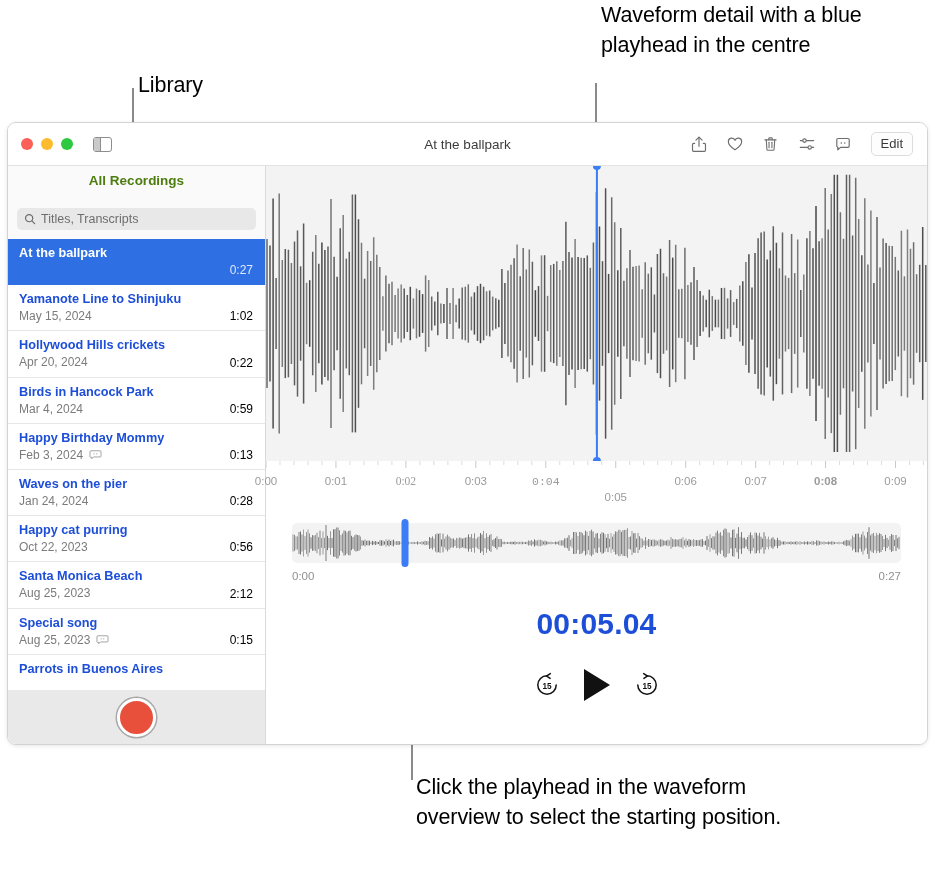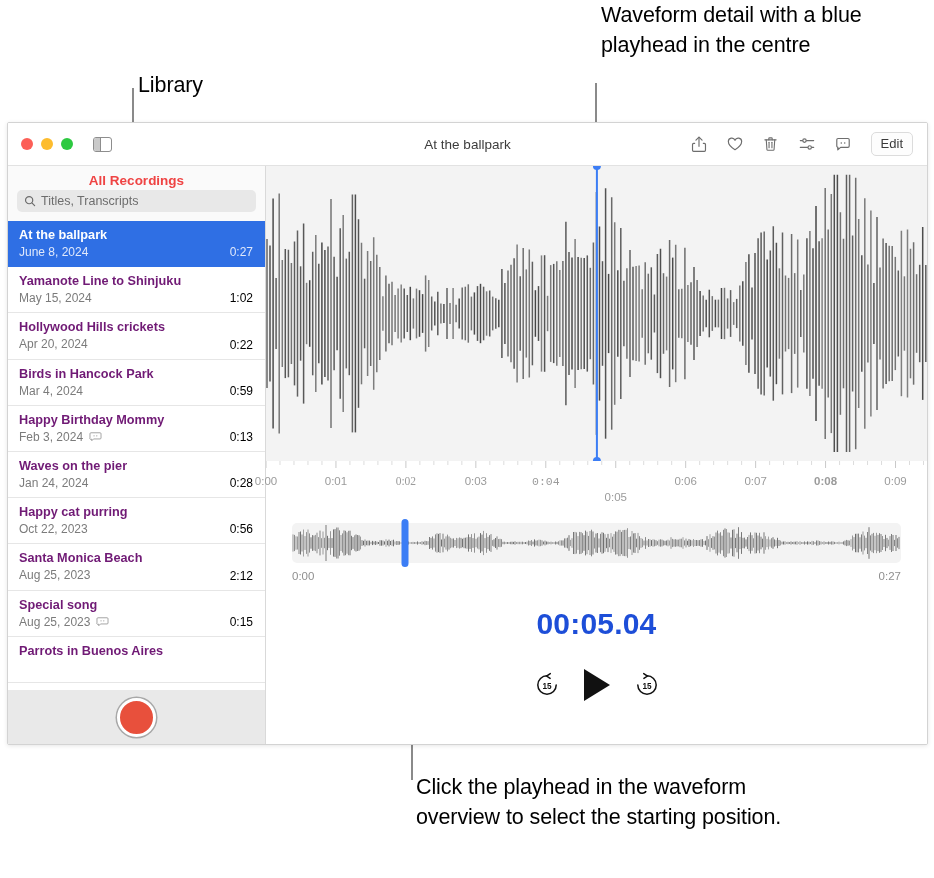--- a/index.html
+++ b/index.html
@@ -39,21 +39,21 @@
 
   
   #app-window {
     position: absolute;
     left: 7px;
     top: 122px;
     width: 919px;
     height: 621px;
     background: #ffffff;
     border: 1px solid #d3d3d3;
-    border-radius: 2px;
+    border-radius: 9px;
     box-shadow: 0 1px 4px rgba(0,0,0,0.10);
     overflow: hidden;
     display: flex;
     flex-direction: column;
   }
 
   
   #titlebar {
     height: 43px;
     flex: 0 0 43px;
@@ -146,22 +146,22 @@
   }
   #sidebar-header {
     background: #fafafa;
     padding-top: 7px;
     flex: 0 0 auto;
   }
   #all-recordings-title {
     text-align: center;
     font-size: 13.5px;
     font-weight: bold;
-    color: #ef4444;
-    padding-bottom: 2px;
+    color: #4d7c0f;
+    padding-bottom: 20px;
   }
   #search-wrap {
     margin: 0 9px 9px 9px;
     height: 22px;
     background: #e8e8e8;
     border-radius: 5px;
     display: flex;
     align-items: center;
     padding: 0 7px;
     box-sizing: border-box;
@@ -191,21 +191,21 @@
     border-bottom: 1px solid #e6e6e6;
     position: relative;
   }
   .rec-row.selected {
     background: #2f6fe4;
     border-bottom-color: #2f6fe4;
   }
   .rec-title {
     font-size: 12.7px;
     font-weight: bold;
-    color: #701a75;
+    color: #1d4ed8;
     line-height: 16px;
   }
   .rec-row.selected .rec-title { color: #ffffff; }
   .rec-sub {
     display: flex;
     align-items: center;
     margin-top: 2px;
   }
   .rec-date {
     font-size: 12px;
@@ -432,23 +432,20 @@
                 <path d="M9.2 9.2 L12.4 12.4"></path>
             </svg>
           </span>
           <input id="search-input" type="text" placeholder="Titles, Transcripts" style="">
         </div>
       </div>
 
       <div id="recordings-list">
           <div class="rec-row selected">
             <div class="rec-title">At the ballpark</div>
-            <div class="rec-sub">
-              <span class="rec-date">June 8, 2024</span>
-            </div>
             <div class="rec-dur">0:27</div>
           </div>
           <div class="rec-row">
             <div class="rec-title">Yamanote Line to Shinjuku</div>
             <div class="rec-sub">
               <span class="rec-date">May 15, 2024</span>
             </div>
             <div class="rec-dur">1:02</div>
           </div>
           <div class="rec-row">

